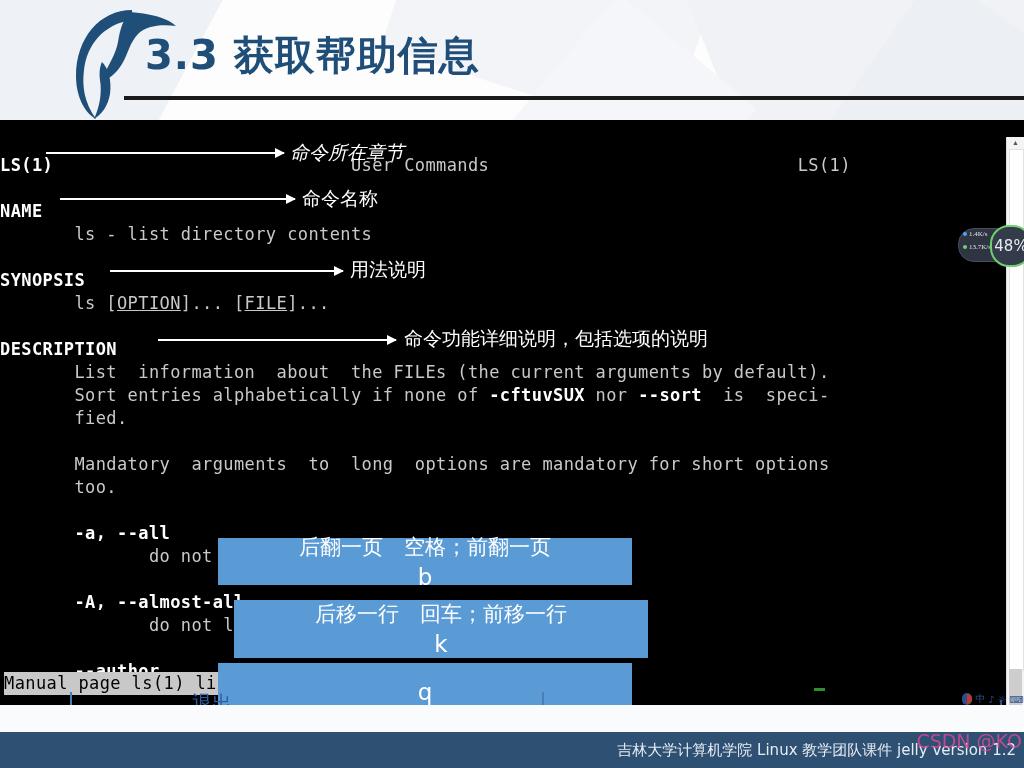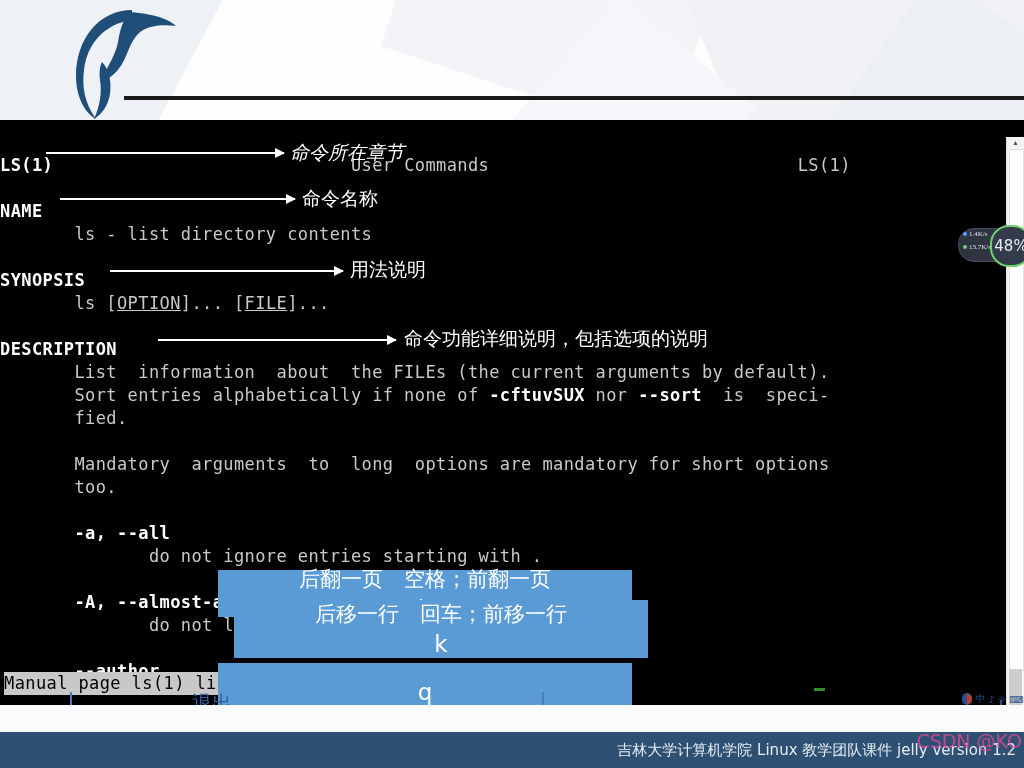--- a/index.html
+++ b/index.html
@@ -93,21 +93,21 @@
     border-top:5px solid transparent;border-bottom:5px solid transparent;
   }
   
   .callout{
     position:absolute;background:#5b9bd5;color:#ffffff;
     font-family:"DejaVu Sans","Liberation Sans",sans-serif;
     font-size:21px;text-align:center;
     display:flex;flex-direction:column;align-items:center;justify-content:center;
     line-height:30px;
   }
-  #callout-page{left:218px;top:538px;width:414px;height:47px;margin-top:32px;}
+  #callout-page{left:218px;top:538px;width:414px;height:47px;}
   #callout-line{left:234px;top:600px;width:414px;height:58px;}
   #callout-quit{left:218px;top:663px;width:414px;height:58px;}
   .callout .key{font-size:23px;}
   
   #exit-box{
     position:absolute;left:70px;top:692px;width:470px;height:26px;
     border:2px solid #4a7ebb;border-top:none;background:transparent;
   }
   #exit-label{
     position:absolute;left:192px;top:690px;font-size:20px;color:#2f5f9e;
@@ -166,20 +166,21 @@
   <div class="hdr-poly p3"></div>
   <div class="hdr-poly p4"></div>
   <div class="hdr-poly p5"></div>
 
   <svg id="penguin-logo" viewBox="0 0 120 118">
     <path d="M72 8 C40 8 16 36 16 74 C16 96 26 112 36 117 C24 100 22 84 24 68 C27 42 44 22 72 18 Z" fill="#1f4e79"></path>
     <path d="M70 10 C96 12 110 18 116 24 C100 22 86 24 78 32 C70 40 68 52 62 62 C56 72 48 78 40 80 C48 64 56 52 58 40 C60 26 64 16 70 10 Z" fill="#1f4e79"></path>
     <path d="M42 60 C48 66 52 78 50 92 C48 104 42 112 34 117 C40 104 42 90 40 78 C39 70 40 64 42 60 Z" fill="#1f4e79"></path>
   </svg>
 
+  <div id="slide-title">3.3  获取帮助信息</div>
   <div id="title-rule"></div>
 </div>
 
 <div id="terminal-window">
 
 
   <div id="terminal-body">
     <pre id="term-text"><span class="b">LS(1)</span>                            <span class="dim">User Commands</span>                             <span class="dim">LS(1)</span>
 
 <span class="b">NAME</span>

